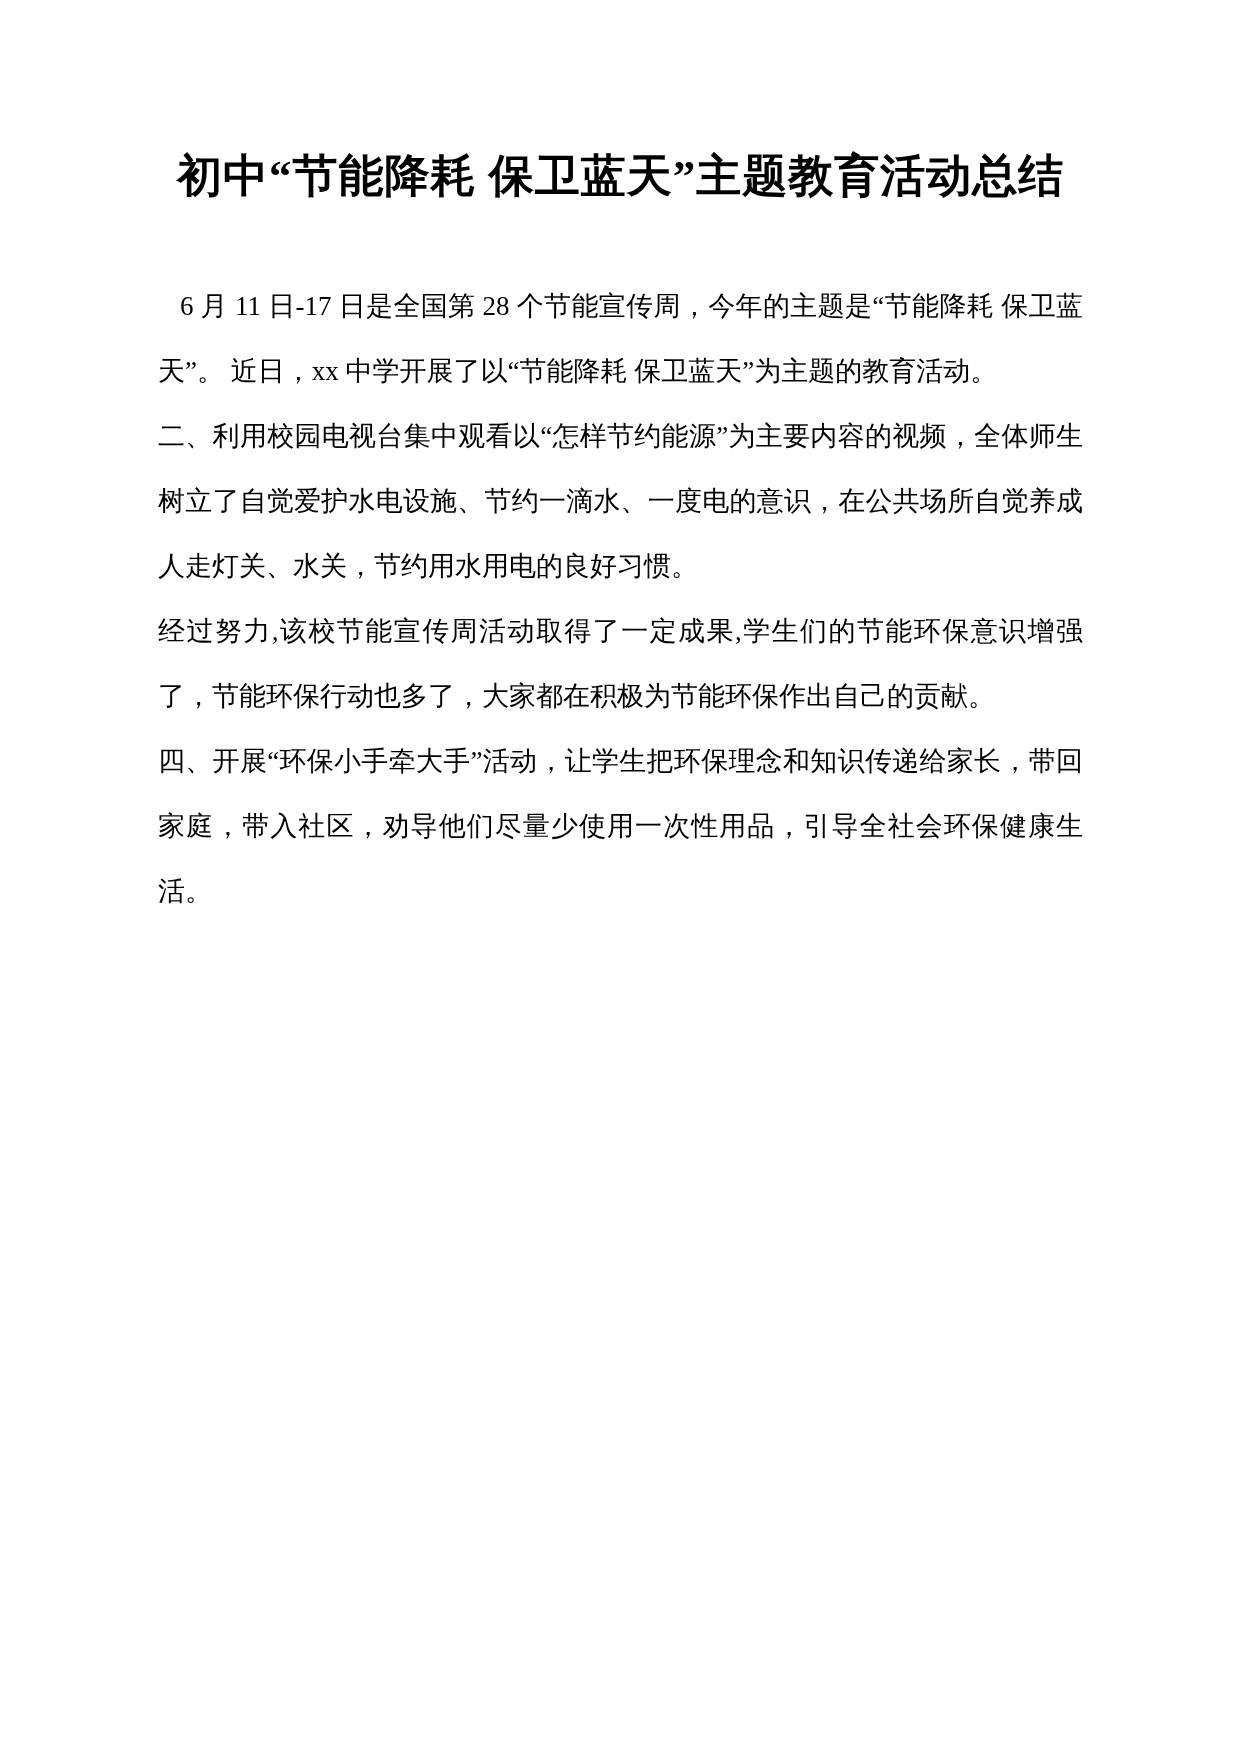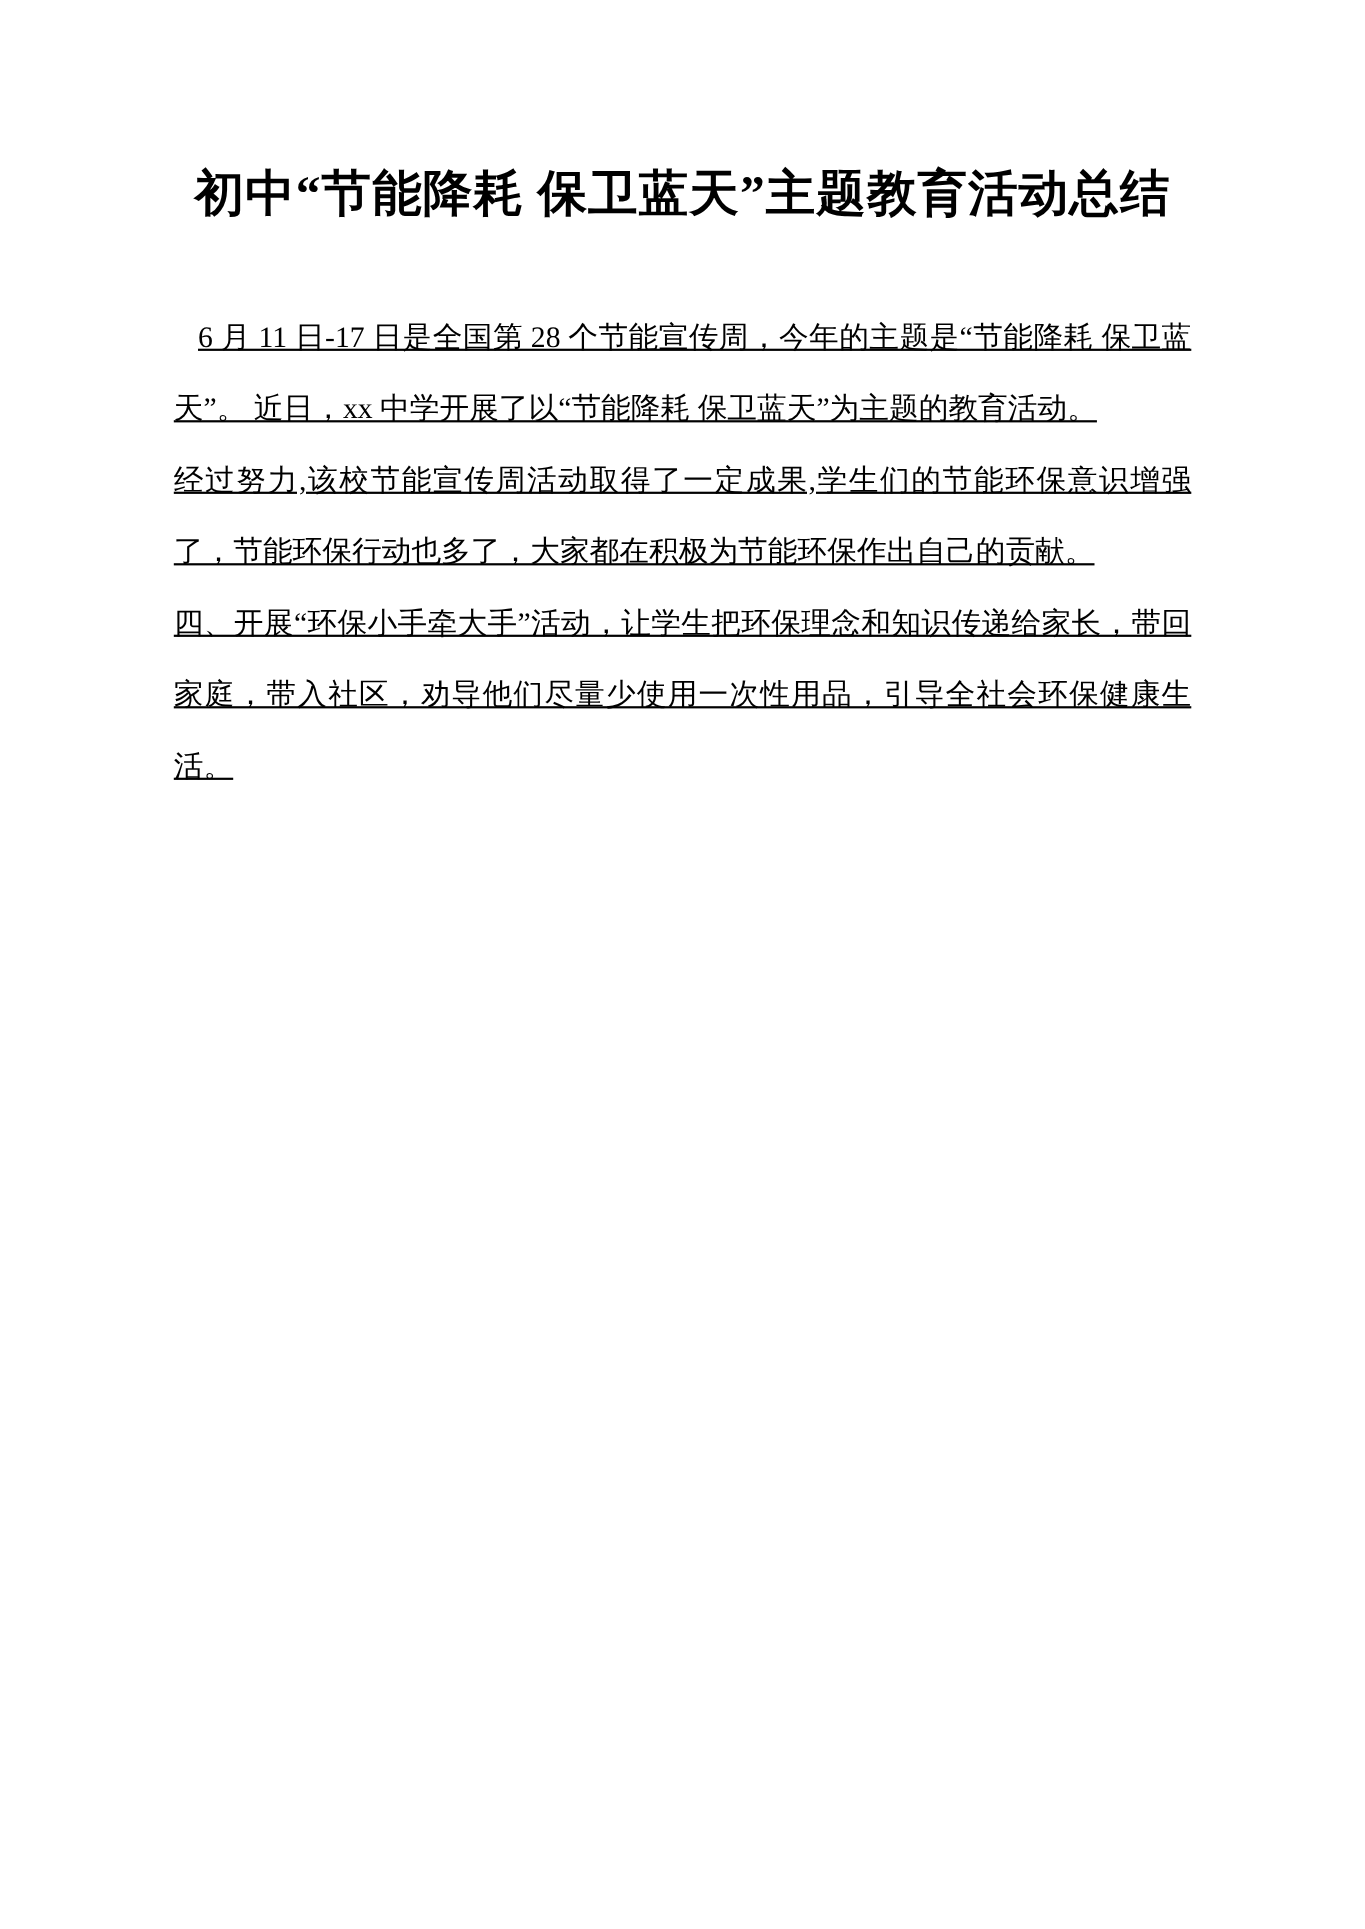--- a/index.html
+++ b/index.html
@@ -28,21 +28,20 @@
     font-size: 45px;
     font-weight: bold;
     line-height: 72px;
     text-align: center;
     letter-spacing: 1px;
     color: #000000;
   }
   .doc-body {
     margin-top: 62px;
     width: 925px;
-    text-decoration: underline;
   }
   .doc-body p {
     margin: 0;
     font-size: 27px;
     line-height: 65px;
     text-align: justify;
     text-justify: inter-ideograph;
     color: #000000;
     word-break: break-all;
   }
@@ -52,17 +51,18 @@
 </style>
 </head>
 <body>
 
 <div class="page">
 
   <h1 class="doc-title">初中“节能降耗 保卫蓝天”主题教育活动总结</h1>
 
   <div class="doc-body">
     <p class="first-para">6 月 11 日-17 日是全国第 28 个节能宣传周，今年的主题是“节能降耗 保卫蓝天”。 近日，xx 中学开展了以“节能降耗 保卫蓝天”为主题的教育活动。</p>
+    <p>二、利用校园电视台集中观看以“怎样节约能源”为主要内容的视频，全体师生树立了自觉爱护水电设施、节约一滴水、一度电的意识，在公共场所自觉养成人走灯关、水关，节约用水用电的良好习惯。</p>
     <p>经过努力,该校节能宣传周活动取得了一定成果,学生们的节能环保意识增强了，节能环保行动也多了，大家都在积极为节能环保作出自己的贡献。</p>
     <p>四、开展“环保小手牵大手”活动，让学生把环保理念和知识传递给家长，带回家庭，带入社区，劝导他们尽量少使用一次性用品，引导全社会环保健康生活。</p>
   </div>
 
 </div>
 
 </body></html>

